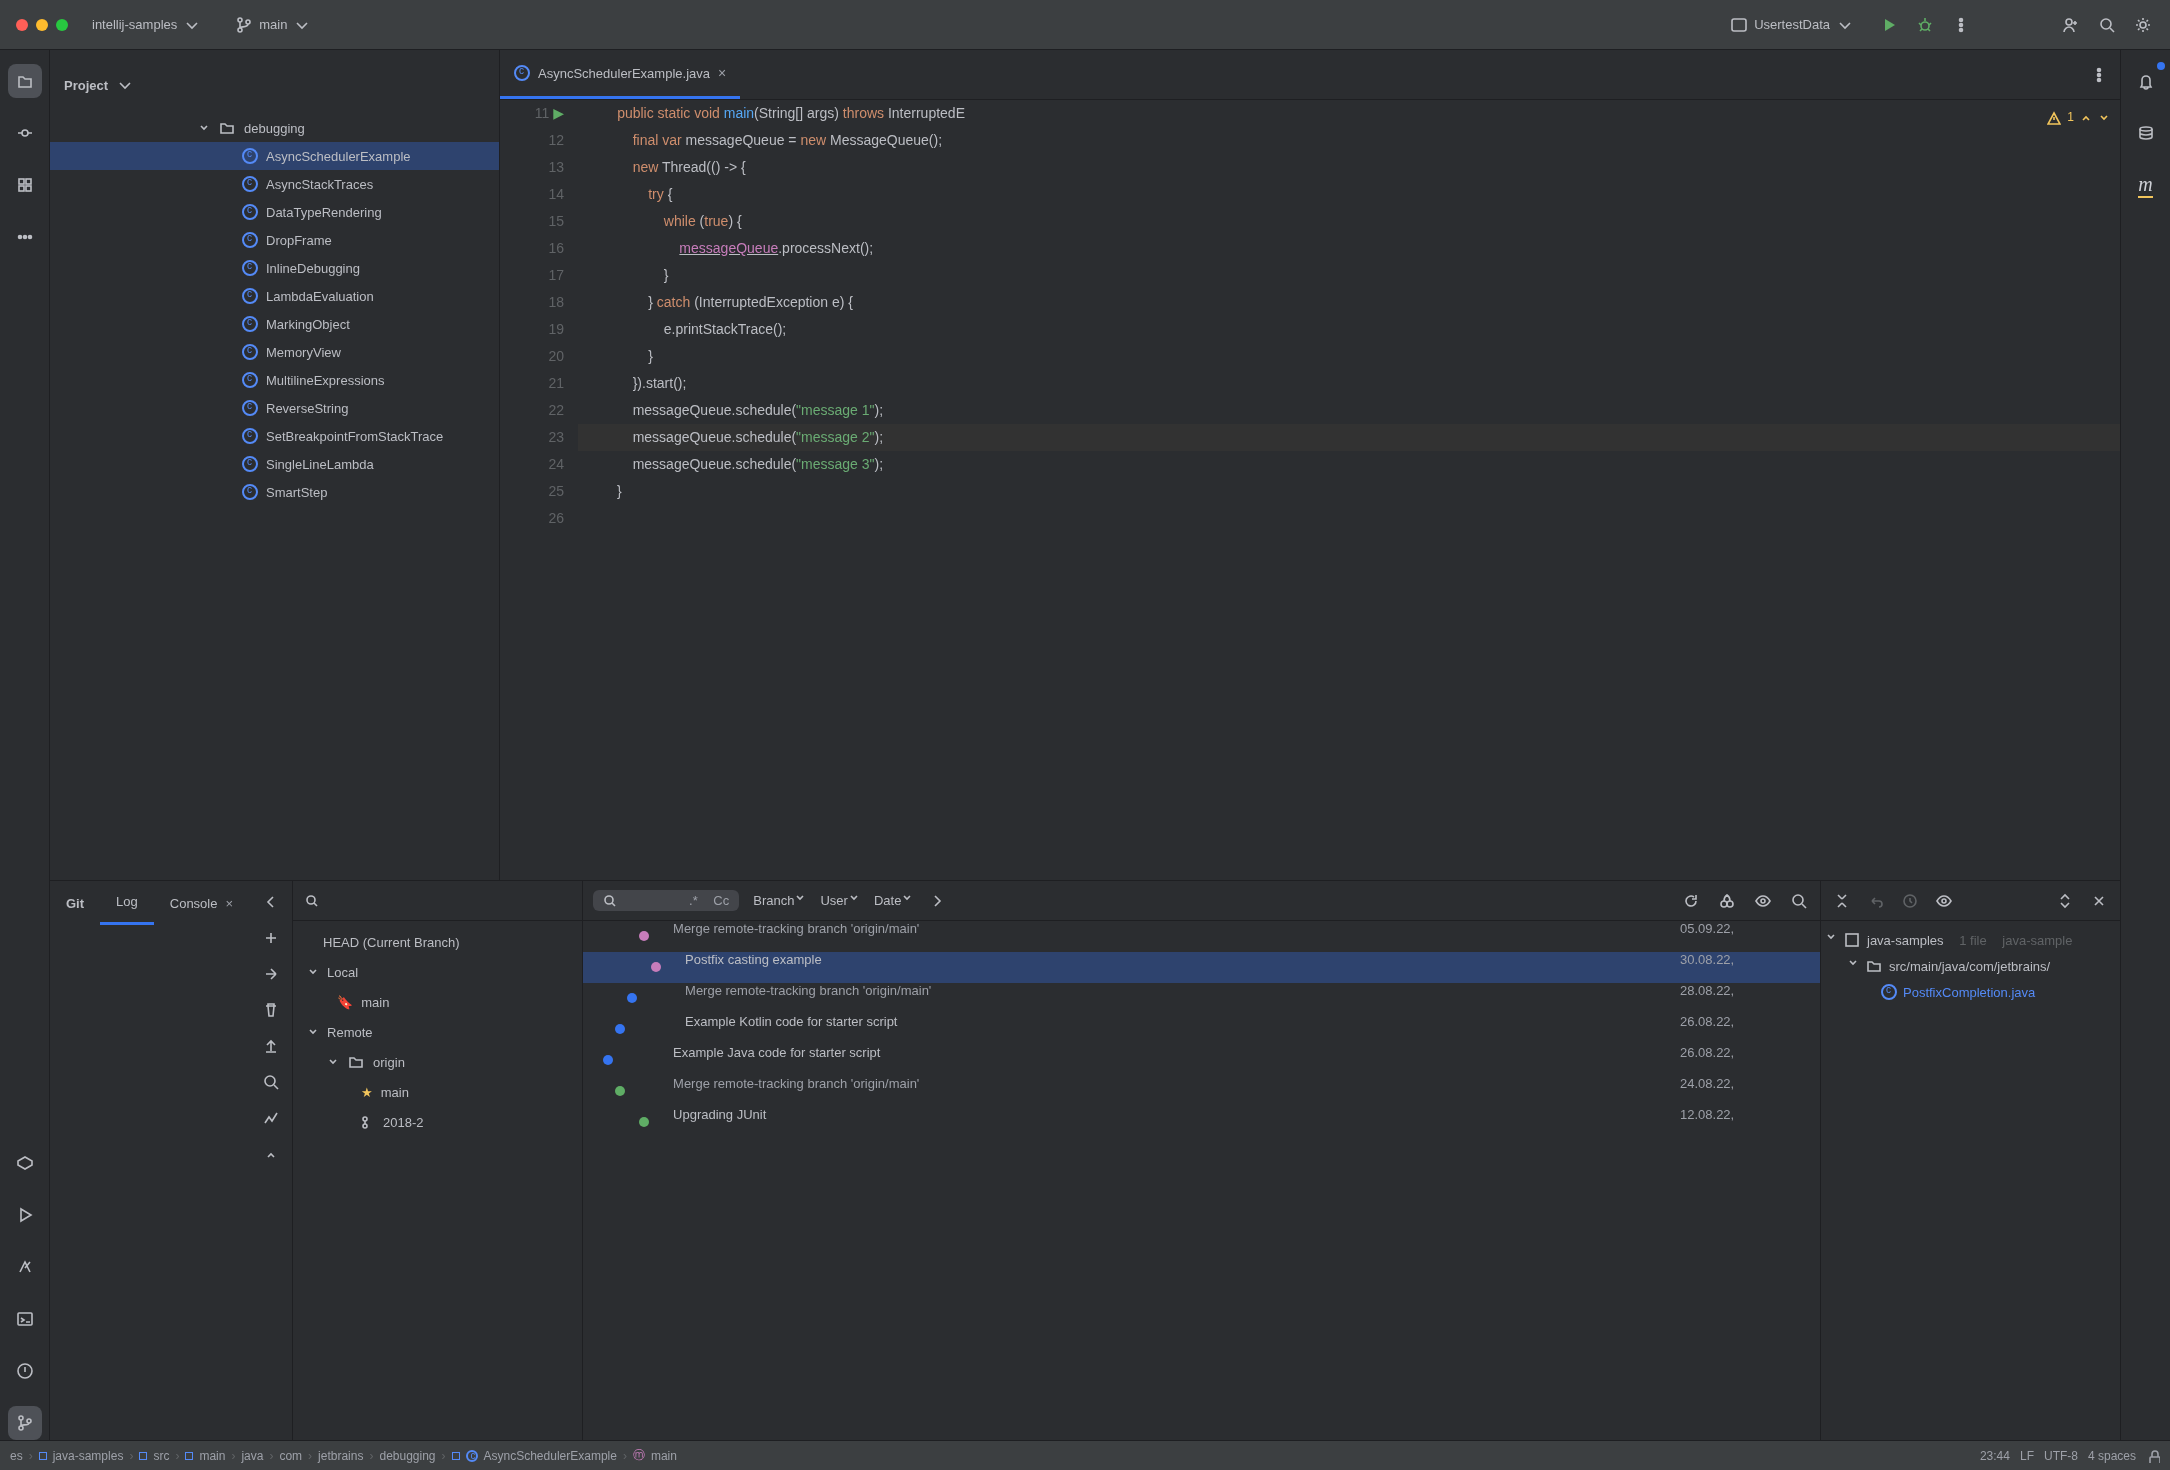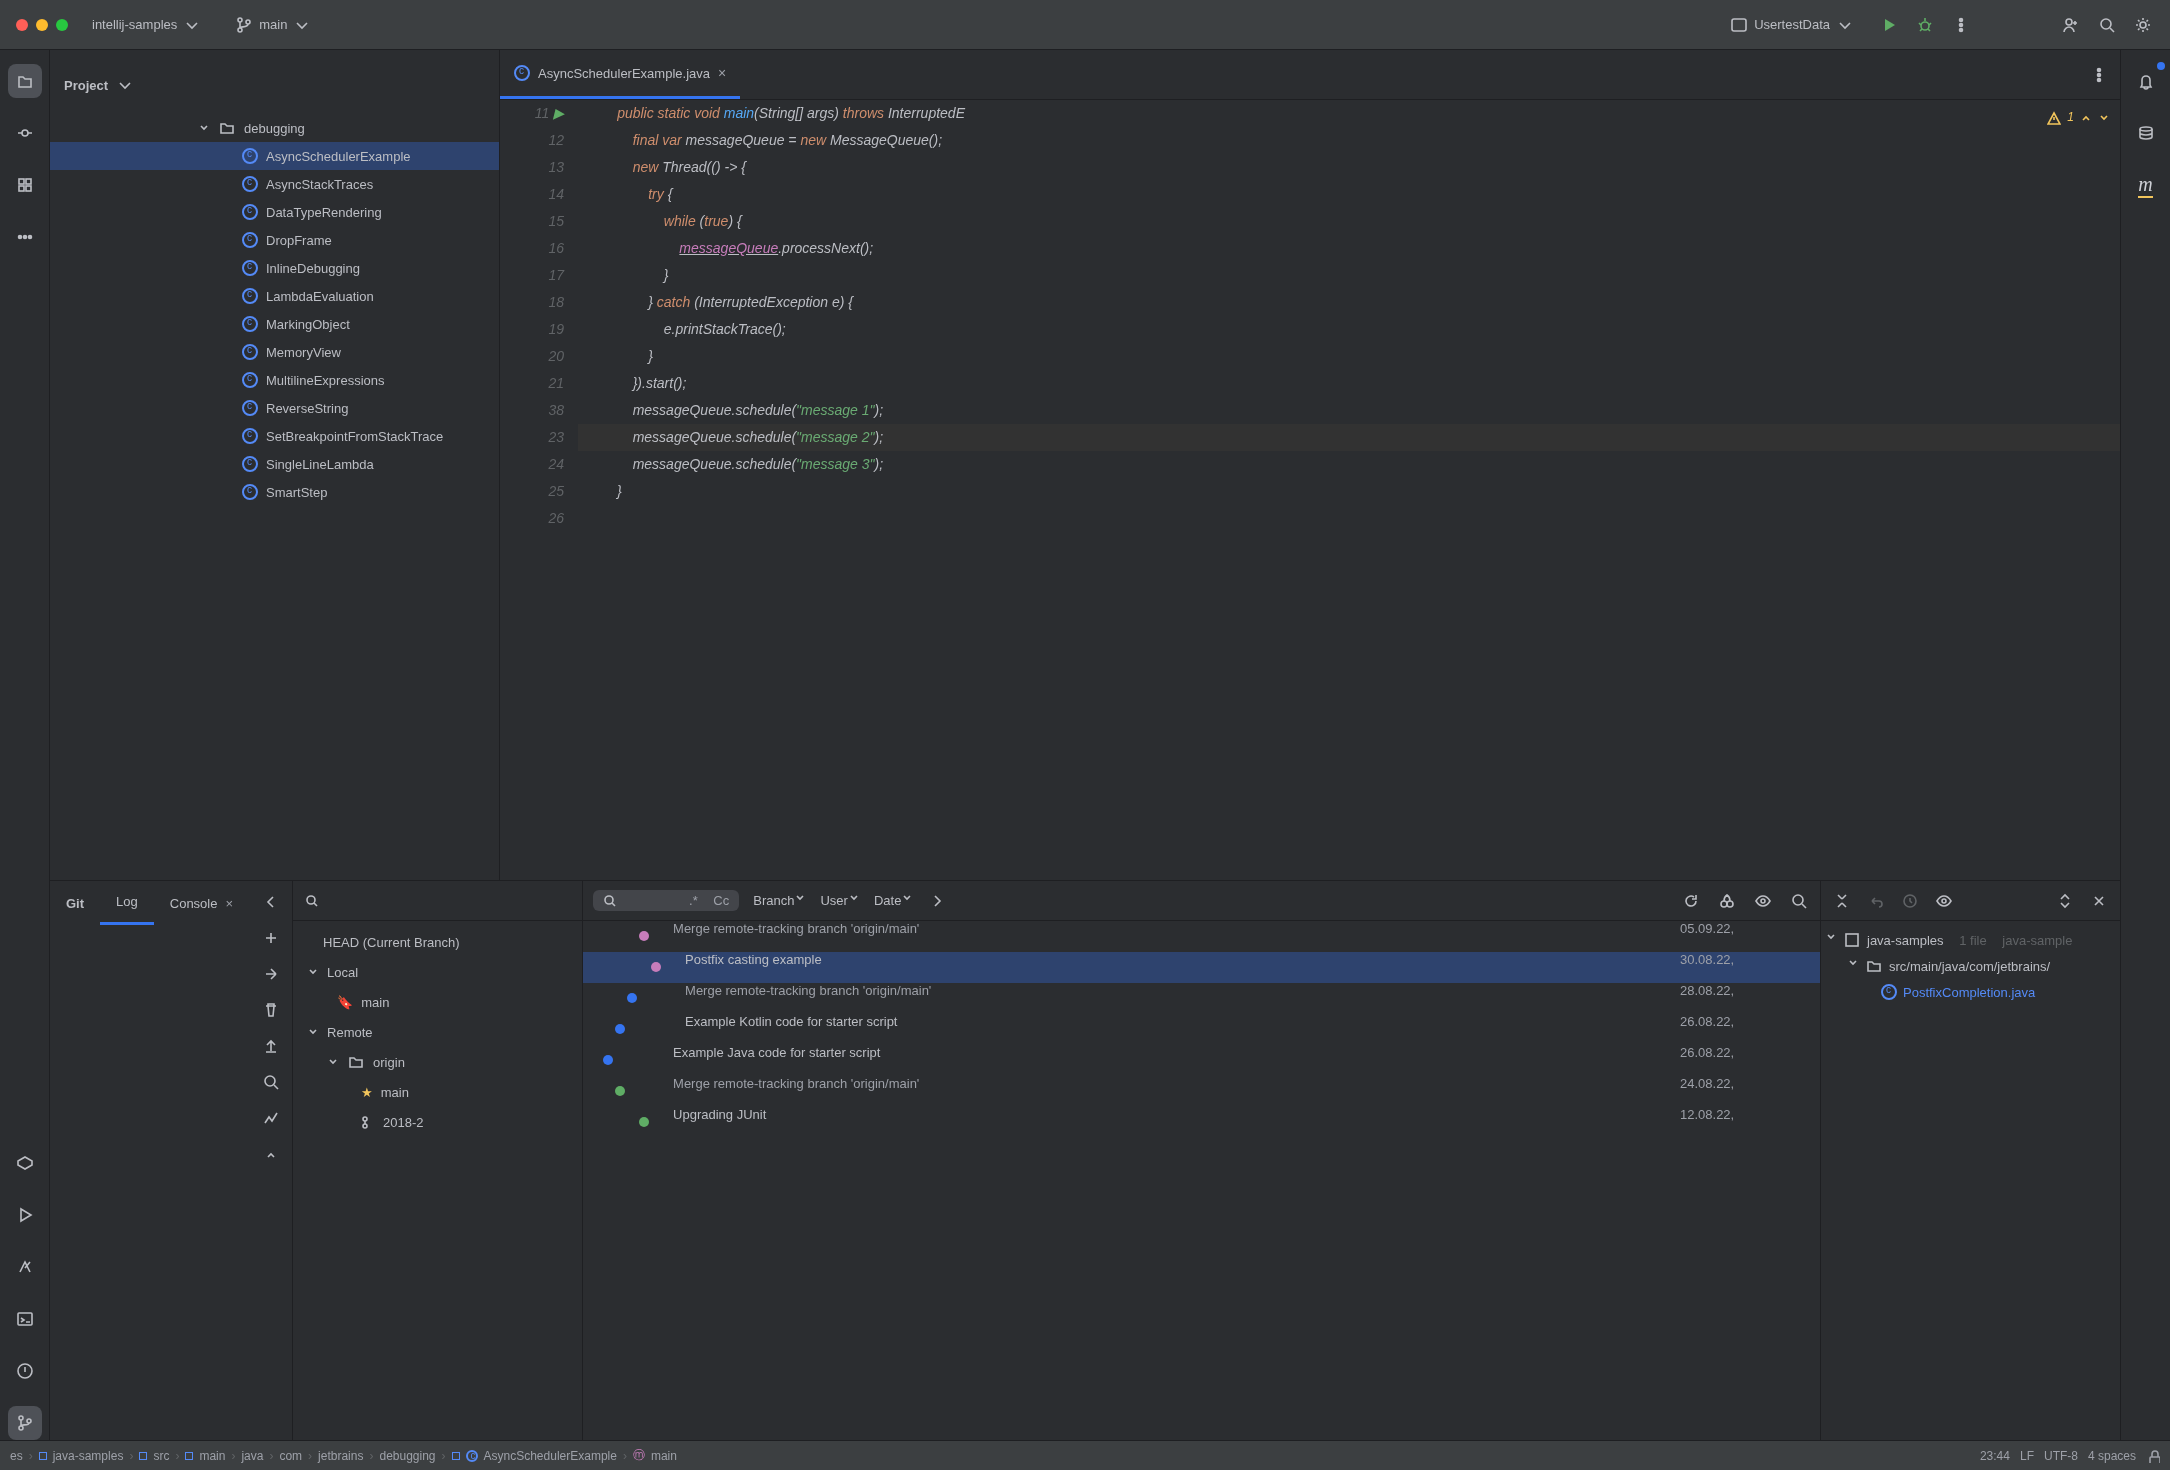--- a/index.html
+++ b/index.html
@@ -24,21 +24,21 @@
 .tree-row.selected { background:#2e436e; }
 .tree-row .ind { display:inline-block; }
 .class-dot { width:16px; height:16px; border:2px solid #548af7; border-radius:50%; flex-shrink:0; position:relative; }
 .class-dot::after { content:"c"; position:absolute; left:3px; top:-2px; font-size:10px; color:#548af7; }
 .editor { flex:1; display:flex; flex-direction:column; }
 .tabs { height:50px; display:flex; align-items:stretch; border-bottom:1px solid #1e1f22; }
 .tab { display:flex; align-items:center; gap:8px; padding:0 14px; border-bottom:3px solid #3574f0; }
 .tab .class-dot { border-color:#548af7; }
 .tab-close { font-size:14px; color:#9da0a8; cursor:pointer; }
 .tabs .more { margin-left:auto; padding:0 12px; display:flex; align-items:center; cursor:pointer; }
-.code { flex:1; display:flex; font-family:"JetBrains Mono",Menlo,monospace; font-size:14px; line-height:27px; overflow:hidden; position:relative;font-style:italic; }
+.code { flex:1; display:flex; font-family:"JetBrains Mono",Menlo,monospace; font-size:14px; line-height:27px; overflow:hidden; position:relative; }
 .gutter { width:78px; text-align:right; padding-right:14px; color:#606366; background:#2b2d30; }
 .gutter .run { color:#5fad65; }
 .codebody { flex:1; padding-left:8px; white-space:pre; color:#bcbec4; }
 .kw { color:#cf8e6d; }
 .str { color:#6aab73; }
 .fn { color:#56a8f5; }
 .ident { color:#c77dbb; }
 .under { text-decoration:underline; text-decoration-color:#bcbec4; }
 .hl-line { background:#323232; display:block; margin-left:-8px; padding-left:8px; }
 .insp { position:absolute; top:4px; right:10px; display:flex; align-items:center; gap:6px; color:#f2c55c; font-size:12px; }
@@ -328,21 +328,21 @@
               <div>12</div>
               <div>13</div>
               <div>14</div>
               <div>15</div>
               <div>16</div>
               <div>17</div>
               <div>18</div>
               <div>19</div>
               <div>20</div>
               <div>21</div>
-              <div>38</div>
+              <div>22</div>
               <div>23</div>
               <div>24</div>
               <div>25</div>
               <div>26</div>
             </div>
           <div class="codebody" id="codebody"><div>        <span class="kw">public static void</span> <span class="fn">main</span>(String[] args) <span class="kw">throws</span> InterruptedE</div><div>            <span class="kw">final var</span> messageQueue = <span class="kw">new</span> MessageQueue();</div><div>            <span class="kw">new</span> Thread(() -&gt; {</div><div>                <span class="kw">try</span> {</div><div>                    <span class="kw">while</span> (<span class="kw">true</span>) {</div><div>                        <span class="ident under">messageQueue</span>.processNext();</div><div>                    }</div><div>                } <span class="kw">catch</span> (InterruptedException e) {</div><div>                    e.printStackTrace();</div><div>                }</div><div>            }).start();</div><div>            messageQueue.schedule(<span class="str">"message 1"</span>);</div><div class="hl-line">            messageQueue.schedule(<span class="str">"message 2"</span>);</div><div>            messageQueue.schedule(<span class="str">"message 3"</span>);</div><div>        }</div><div>        </div></div>
           <div class="insp">
             <svg style="width:14px;height:14px;stroke:#f2c55c">
                 <path d="M7 2l6 11H1z"></path>
                 <path d="M7 6v3M7 11h0"></path>

